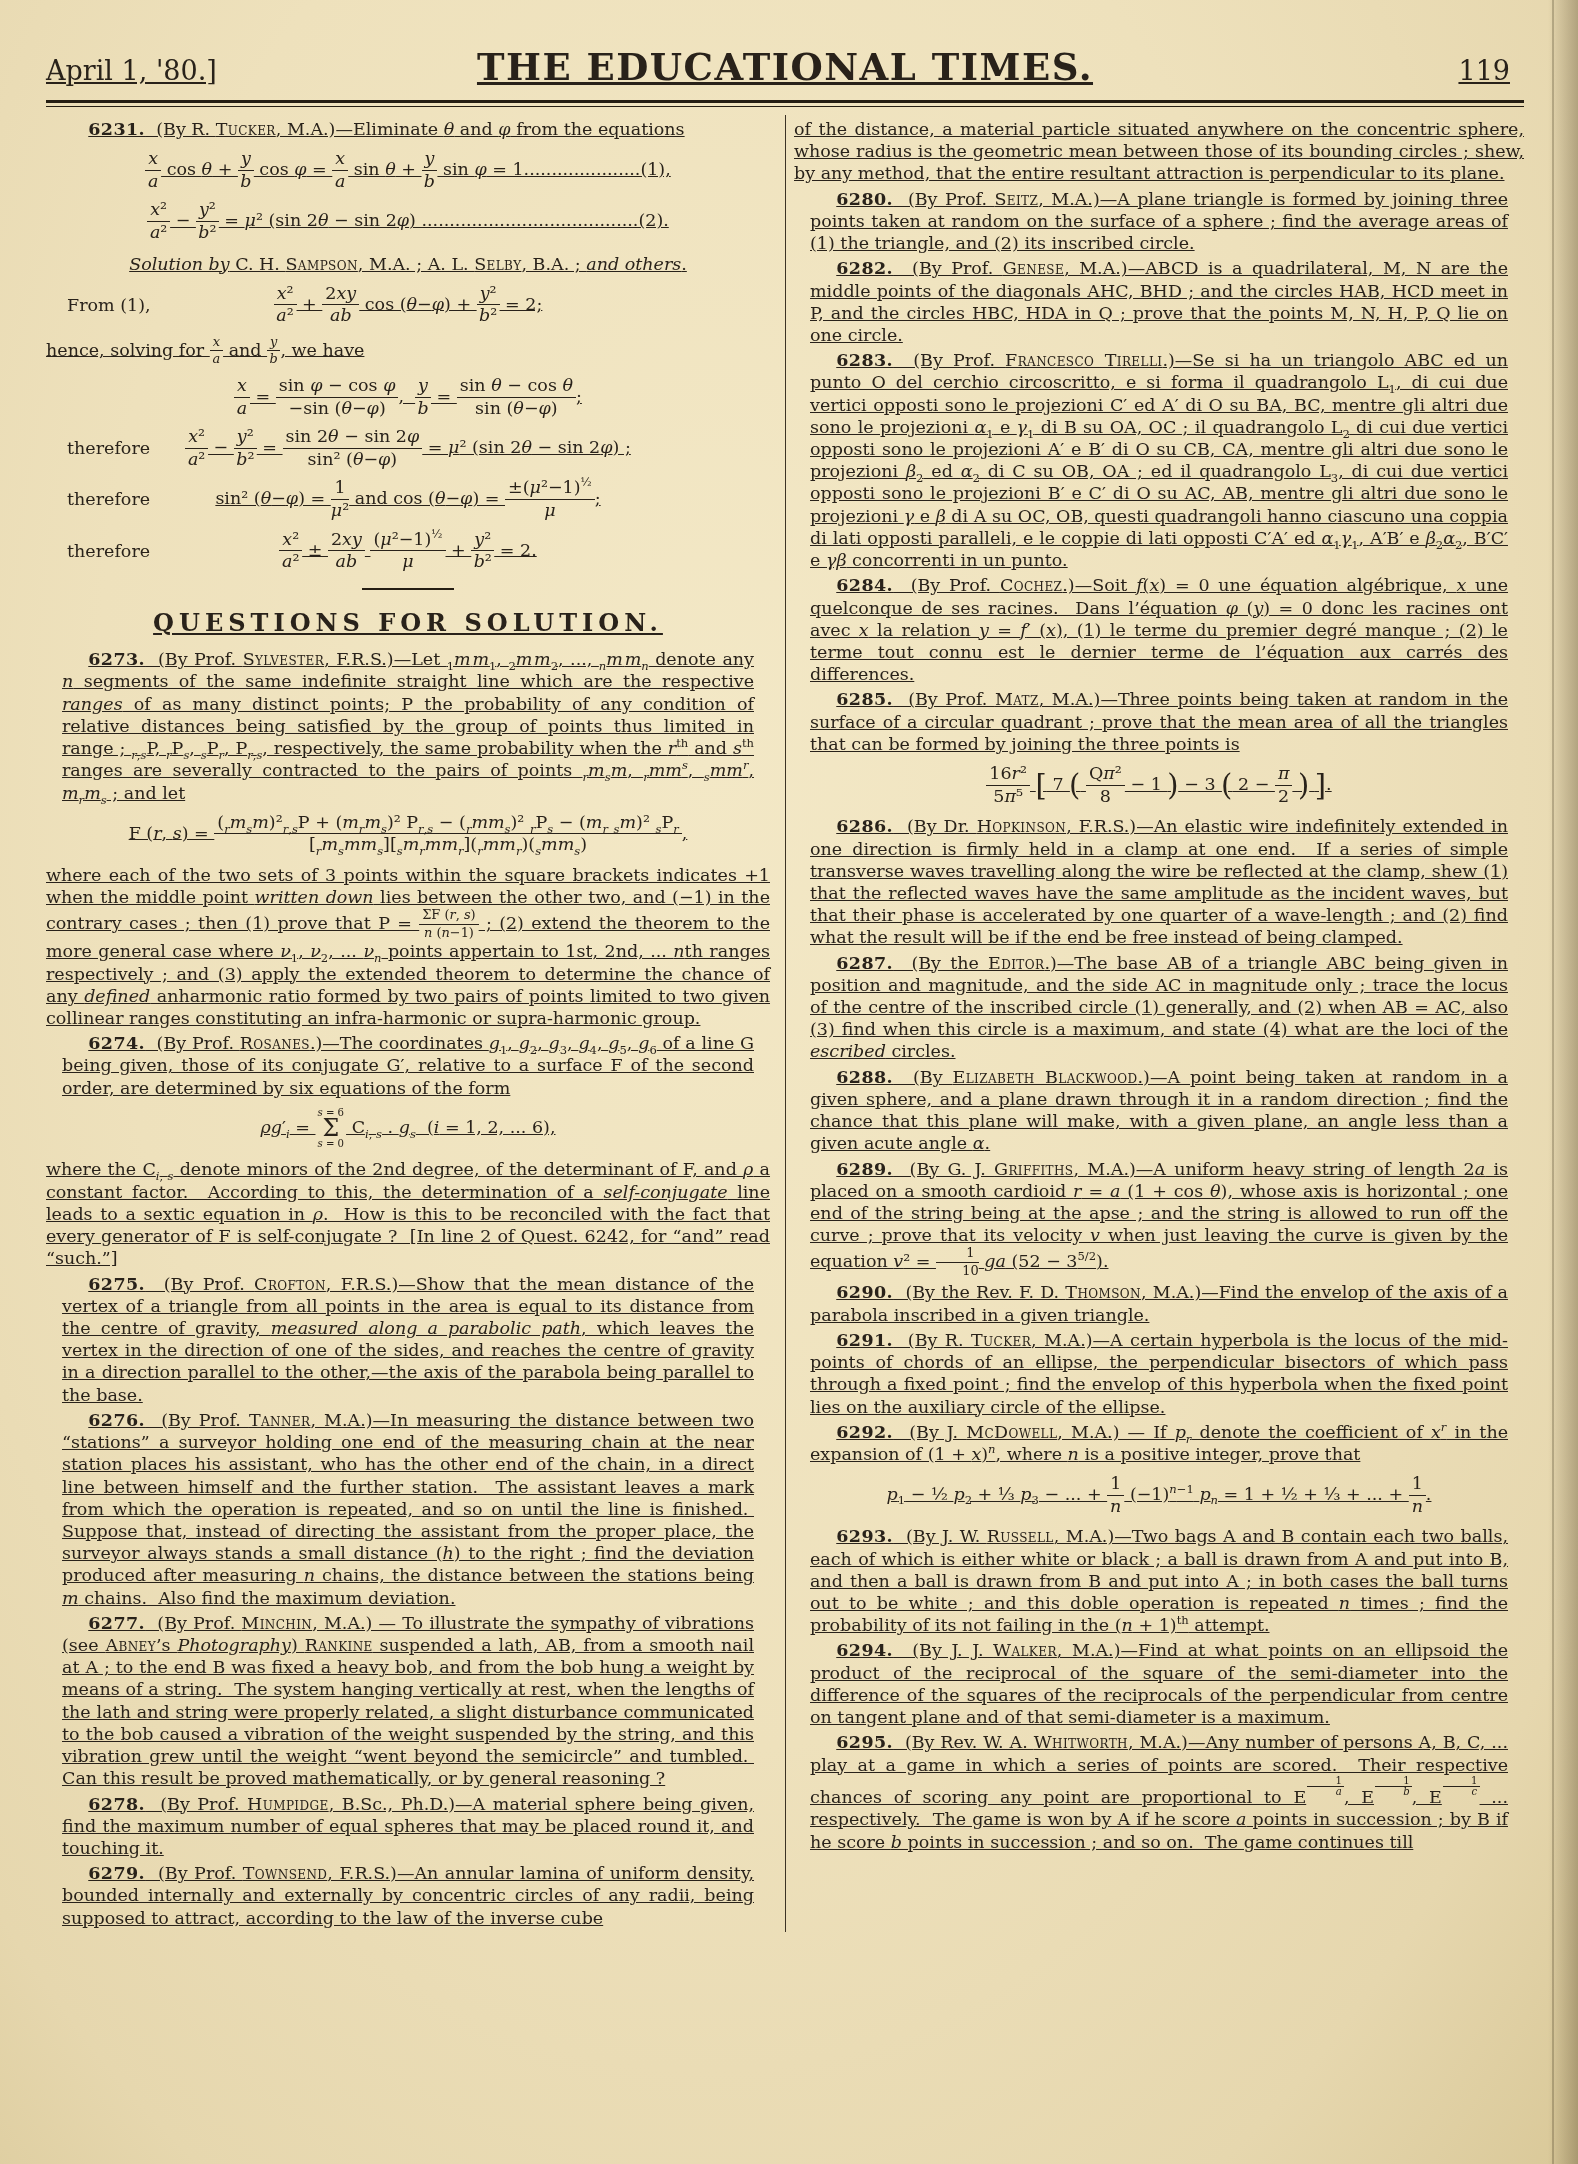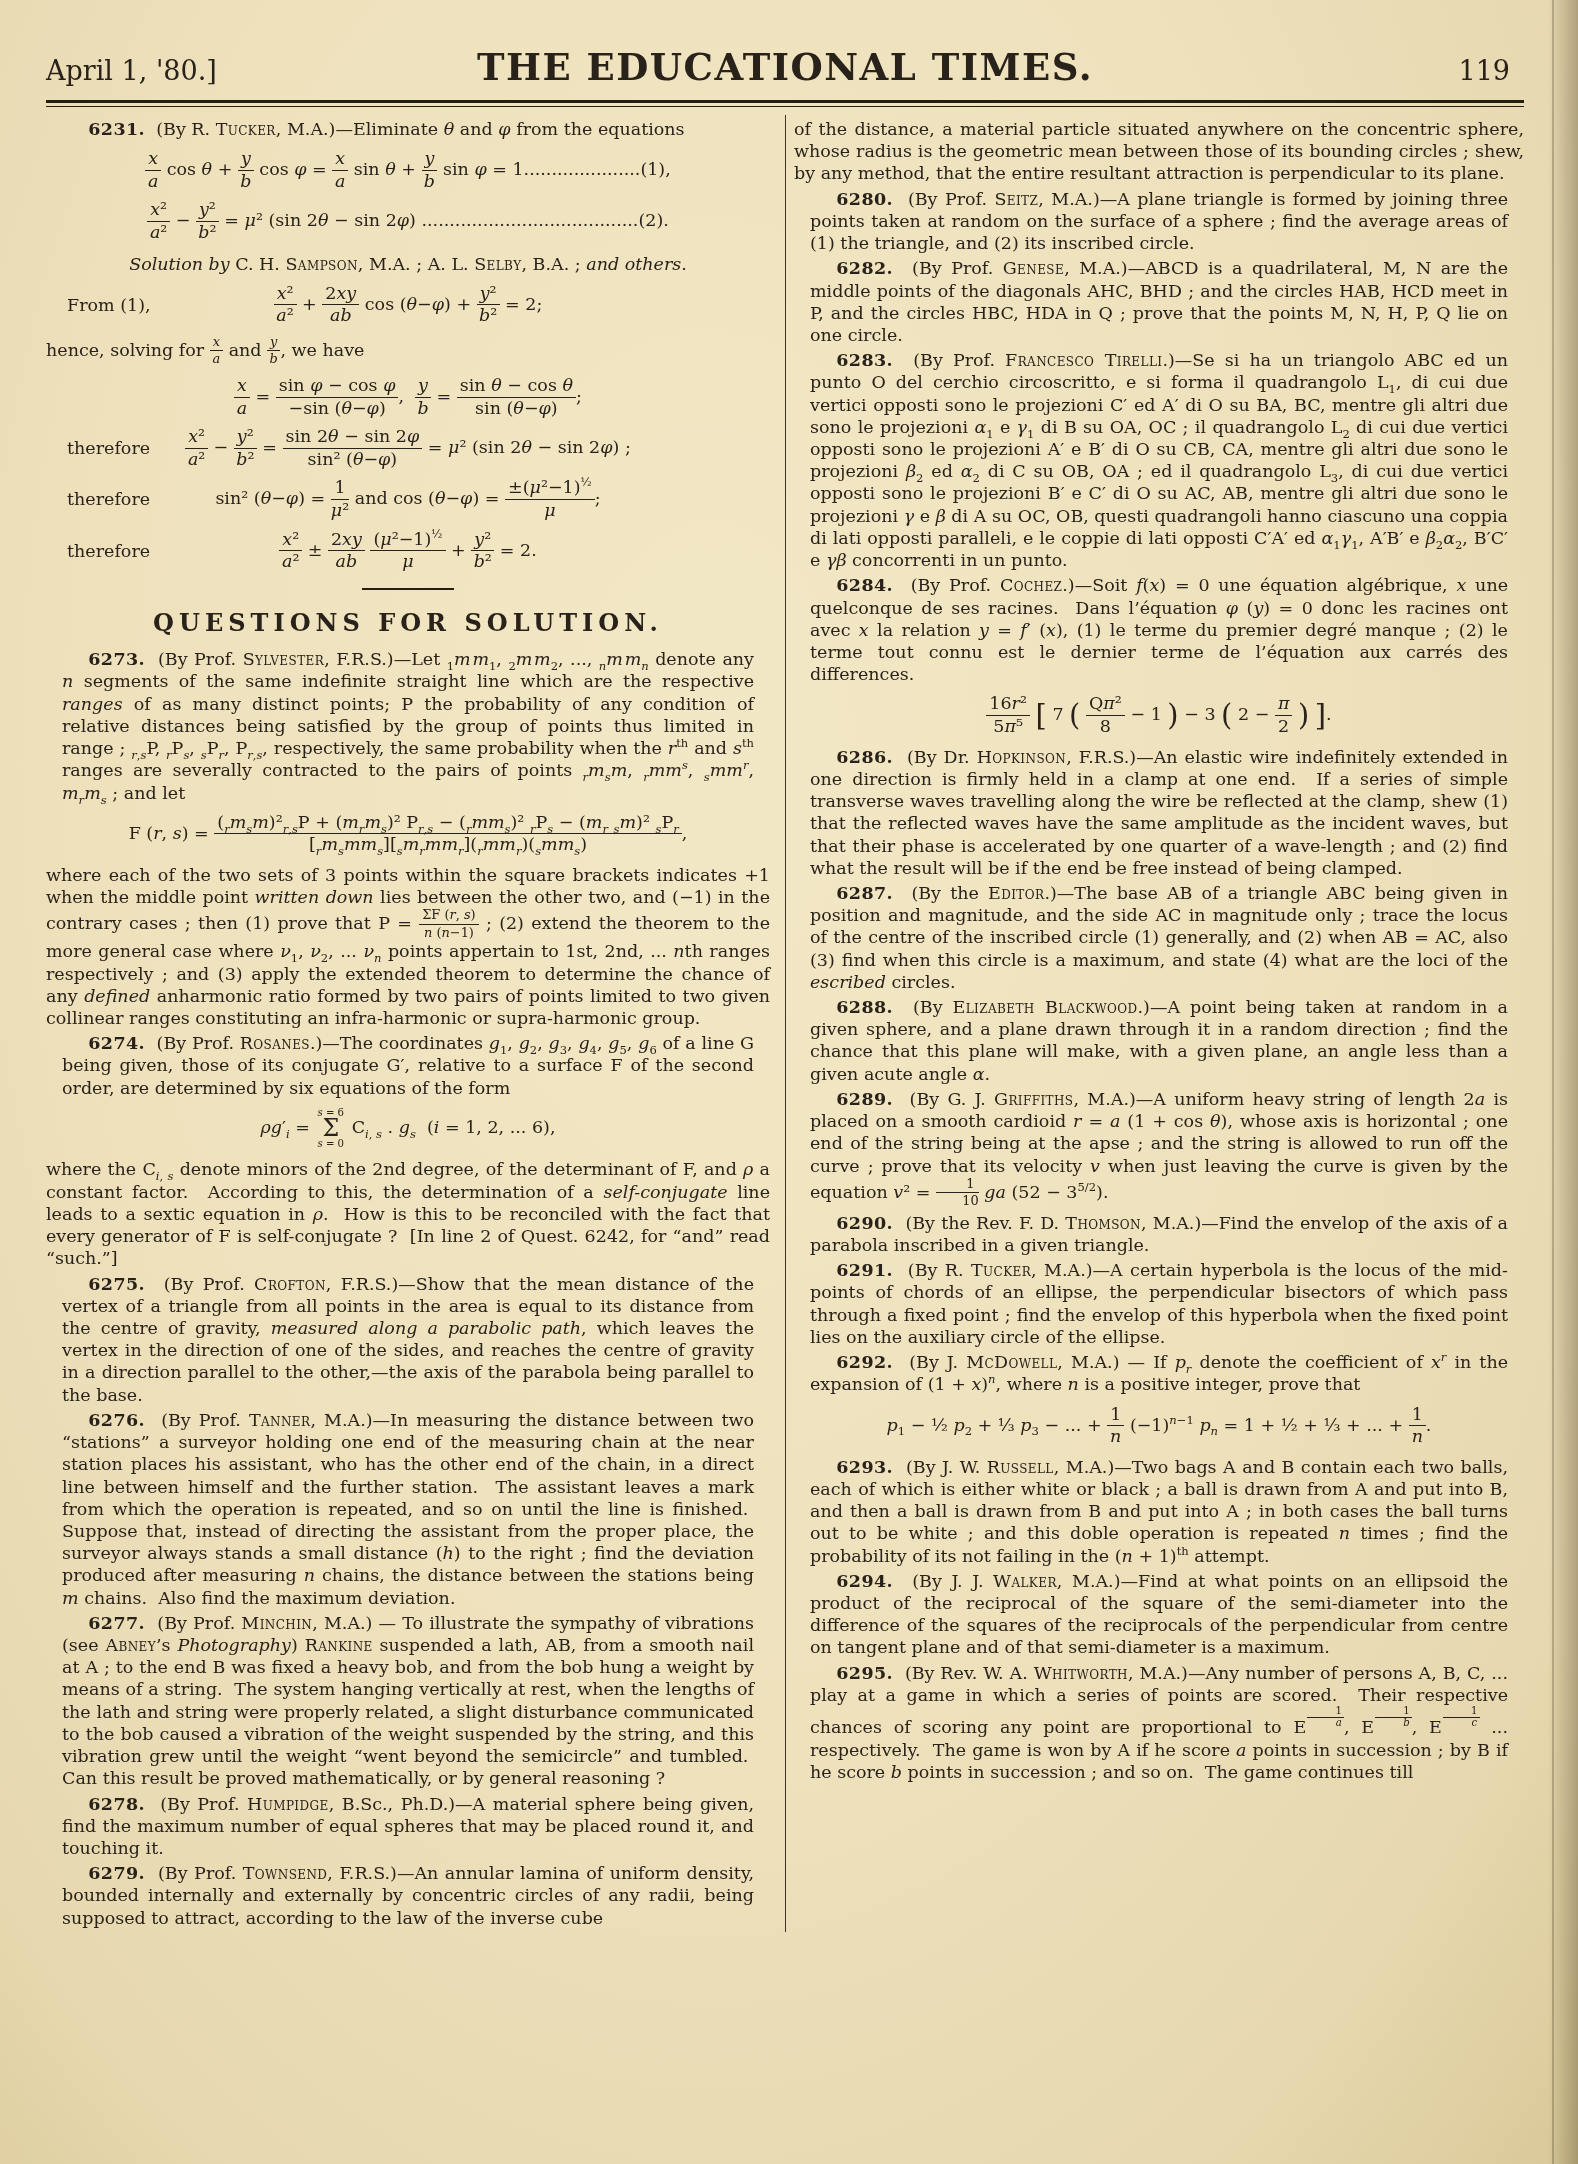--- a/index.html
+++ b/index.html
@@ -2,21 +2,21 @@
 <html><head>
 <meta charset="utf-8">
 <style>
   html,body{margin:0;padding:0;background:#9c8f6e;}
   .page{
     width:1578px;height:2164px;box-sizing:border-box;position:relative;overflow:hidden;
     padding:30px 54px 40px 46px;
     background:radial-gradient(ellipse at 45% 35%, #f3e8c6 0%, #eee1bc 50%, #e6d7ae 82%, #d9c898 100%);
     color:#29221a;
     font-family:"DejaVu Serif","Liberation Serif",serif;
-    font-size:17.5px;line-height:1.27;
+    font-size:17.5px;line-height:1.27;text-decoration:underline;
   }
   .edge-shade{position:absolute;top:0;bottom:0;right:0;width:30px;
     background:linear-gradient(to right, rgba(0,0,0,0), rgba(90,75,45,0.38));}
   .edge-line{position:absolute;top:0;bottom:0;right:24px;width:2px;background:rgba(70,58,34,0.28);}
 
   .header{display:grid;grid-template-columns:1fr auto 1fr;align-items:baseline;margin-top:14px;}
   .date{font-size:27px;}
   .title{font-size:37px;font-weight:bold;letter-spacing:1.5px;text-align:center;}
   .pagenum{font-size:27px;text-align:right;padding-right:14px;}
   .dblrule{margin-top:9px;border-top:3px solid #251e13;border-bottom:1px solid #251e13;height:3px;}
@@ -99,20 +99,21 @@
         <div class="blk para"><b>6277.</b>&nbsp; (By Prof. <span class="sc">Minchin</span>, M.A.) — To illustrate the sympathy of vibrations (see <span class="sc">Abney</span>’s <i>Photography</i>) <span class="sc">Rankine</span> suspended a lath, AB, from a smooth nail at A&nbsp;; to the end B was fixed a heavy bob, and from the bob hung a weight by means of a string.&nbsp; The system hanging vertically at rest, when the lengths of the lath and string were properly related, a slight disturbance communicated to the bob caused a vibration of the weight suspended by the string, and this vibration grew until the weight “went beyond the semicircle” and tumbled.&nbsp; Can this result be proved mathematically, or by general reasoning ?</div>
         <div class="blk para"><b>6278.</b>&nbsp; (By Prof. <span class="sc">Humpidge</span>, B.Sc., Ph.D.)—A material sphere being given, find the maximum number of equal spheres that may be placed round it, and touching it.</div>
         <div class="blk para"><b>6279.</b>&nbsp; (By Prof. <span class="sc">Townsend</span>, F.R.S.)—An annular lamina of uniform density, bounded internally and externally by concentric circles of any radii, being supposed to attract, according to the law of the inverse cube</div>
       </div>
     <div class="col right" id="col-right">
         <div class="blk para-flush">of the distance, a material particle situated anywhere on the concentric sphere, whose radius is the geometric mean between those of its bounding circles&nbsp;; shew, by any method, that the entire resultant attraction is perpendicular to its plane.</div>
         <div class="blk para"><b>6280.</b>&nbsp; (By Prof. <span class="sc">Seitz</span>, M.A.)—A plane triangle is formed by joining three points taken at random on the surface of a sphere&nbsp;; find the average areas of (1) the triangle, and (2) its inscribed circle.</div>
         <div class="blk para"><b>6282.</b>&nbsp; (By Prof. <span class="sc">Genese</span>, M.A.)—ABCD is a quadrilateral, M, N are the middle points of the diagonals AHC, BHD&nbsp;; and the circles HAB, HCD meet in P, and the circles HBC, HDA in Q&nbsp;; prove that the points M, N, H, P, Q lie on one circle.</div>
         <div class="blk para"><b>6283.</b>&nbsp; (By Prof. <span class="sc">Francesco Tirelli</span>.)—Se si ha un triangolo ABC ed un punto O del cerchio circoscritto, e si forma il quadrangolo L<sub>1</sub>, di cui due vertici opposti sono le projezioni C′ ed A′ di O su BA, BC, mentre gli altri due sono le projezioni <i>α</i><sub>1</sub> e <i>γ</i><sub>1</sub> di B su OA, OC&nbsp;; il quadrangolo L<sub>2</sub> di cui due vertici opposti sono le projezioni A′ e B′ di O su CB, CA, mentre gli altri due sono le projezioni <i>β</i><sub>2</sub> ed <i>α</i><sub>2</sub> di C su OB, OA&nbsp;; ed il quadrangolo L<sub>3</sub>, di cui due vertici opposti sono le projezioni B′ e C′ di O su AC, AB, mentre gli altri due sono le projezioni <i>γ</i> e <i>β</i> di A su OC, OB, questi quadrangoli hanno ciascuno una coppia di lati opposti paralleli, e le coppie di lati opposti C′A′ ed <i>α</i><sub>1</sub><i>γ</i><sub>1</sub>, A′B′ e <i>β</i><sub>2</sub><i>α</i><sub>2</sub>, B′C′ e <i>γβ</i> concorrenti in un punto.</div>
         <div class="blk para"><b>6284.</b>&nbsp; (By Prof. <span class="sc">Cochez</span>.)—Soit <i>f</i>(<i>x</i>) = 0 une équation algébrique, <i>x</i> une quelconque de ses racines.&nbsp; Dans l’équation <i>φ</i> (<i>y</i>) = 0 donc les racines ont avec <i>x</i> la relation <i>y</i> = <i>f</i>′ (<i>x</i>), (1) le terme du premier degré manque&nbsp;; (2) le terme tout connu est le dernier terme de l’équation aux carrés des differences.</div>
+        <div class="blk para"><b>6285.</b>&nbsp; (By Prof. <span class="sc">Matz</span>, M.A.)—Three points being taken at random in the surface of a circular quadrant&nbsp;; prove that the mean area of all the triangles that can be formed by joining the three points is</div>
         <div class="blk eq"><span class="fr"><span class="n">16<i>r</i>²</span><span class="d">5<i>π</i>⁵</span></span> <span class="bg">[</span> 7 <span class="bg">(</span> <span class="fr"><span class="n">Q<i>π</i>²</span><span class="d">8</span></span> − 1 <span class="bg">)</span> − 3 <span class="bg">(</span> 2 − <span class="fr"><span class="n"><i>π</i></span><span class="d">2</span></span> <span class="bg">)</span> <span class="bg">]</span>.</div>
         <div class="blk para"><b>6286.</b>&nbsp; (By Dr. <span class="sc">Hopkinson</span>, F.R.S.)—An elastic wire indefinitely extended in one direction is firmly held in a clamp at one end.&nbsp; If a series of simple transverse waves travelling along the wire be reflected at the clamp, shew (1) that the reflected waves have the same amplitude as the incident waves, but that their phase is accelerated by one quarter of a wave-length&nbsp;; and (2) find what the result will be if the end be free instead of being clamped.</div>
         <div class="blk para"><b>6287.</b>&nbsp; (By the <span class="sc">Editor</span>.)—The base AB of a triangle ABC being given in position and magnitude, and the side AC in magnitude only&nbsp;; trace the locus of the centre of the inscribed circle (1) generally, and (2) when AB = AC, also (3) find when this circle is a maximum, and state (4) what are the loci of the <i>escribed</i> circles.</div>
         <div class="blk para"><b>6288.</b>&nbsp; (By <span class="sc">Elizabeth Blackwood</span>.)—A point being taken at random in a given sphere, and a plane drawn through it in a random direction&nbsp;; find the chance that this plane will make, with a given plane, an angle less than a given acute angle <i>α</i>.</div>
         <div class="blk para"><b>6289.</b>&nbsp; (By G. J. <span class="sc">Griffiths</span>, M.A.)—A uniform heavy string of length 2<i>a</i> is placed on a smooth cardioid <i>r</i> = <i>a</i> (1 + cos <i>θ</i>), whose axis is horizontal&nbsp;; one end of the string being at the apse&nbsp;; and the string is allowed to run off the curve&nbsp;; prove that its velocity <i>v</i> when just leaving the curve is given by the equation <i>v</i>² = <span class="fr sm"><span class="n">1</span><span class="d">10</span></span> <i>ga</i> (52 − 3<sup>5/2</sup>).</div>
         <div class="blk para"><b>6290.</b>&nbsp; (By the Rev. F. D. <span class="sc">Thomson</span>, M.A.)—Find the envelop of the axis of a parabola inscribed in a given triangle.</div>
         <div class="blk para"><b>6291.</b>&nbsp; (By R. <span class="sc">Tucker</span>, M.A.)—A certain hyperbola is the locus of the mid-points of chords of an ellipse, the perpendicular bisectors of which pass through a fixed point&nbsp;; find the envelop of this hyperbola when the fixed point lies on the auxiliary circle of the ellipse.</div>
         <div class="blk para"><b>6292.</b>&nbsp; (By J. <span class="sc">McDowell</span>, M.A.) — If <i>p</i><sub><i>r</i></sub> denote the coefficient of <i>x</i><sup><i>r</i></sup> in the expansion of (1 + <i>x</i>)<sup><i>n</i></sup>, where <i>n</i> is a positive integer, prove that</div>
         <div class="blk eq"><i>p</i><sub>1</sub> − ½ <i>p</i><sub>2</sub> + ⅓ <i>p</i><sub>3</sub> − ... + <span class="fr"><span class="n">1</span><span class="d"><i>n</i></span></span> (−1)<sup><i>n</i>−1</sup> <i>p</i><sub><i>n</i></sub> = 1 + ½ + ⅓ + ... + <span class="fr"><span class="n">1</span><span class="d"><i>n</i></span></span>.</div>
         <div class="blk para"><b>6293.</b>&nbsp; (By J. W. <span class="sc">Russell</span>, M.A.)—Two bags A and B contain each two balls, each of which is either white or black&nbsp;; a ball is drawn from A and put into B, and then a ball is drawn from B and put into A&nbsp;; in both cases the ball turns out to be white&nbsp;; and this doble operation is repeated <i>n</i> times&nbsp;; find the probability of its not failing in the (<i>n</i> + 1)<sup>th</sup> attempt.</div>

